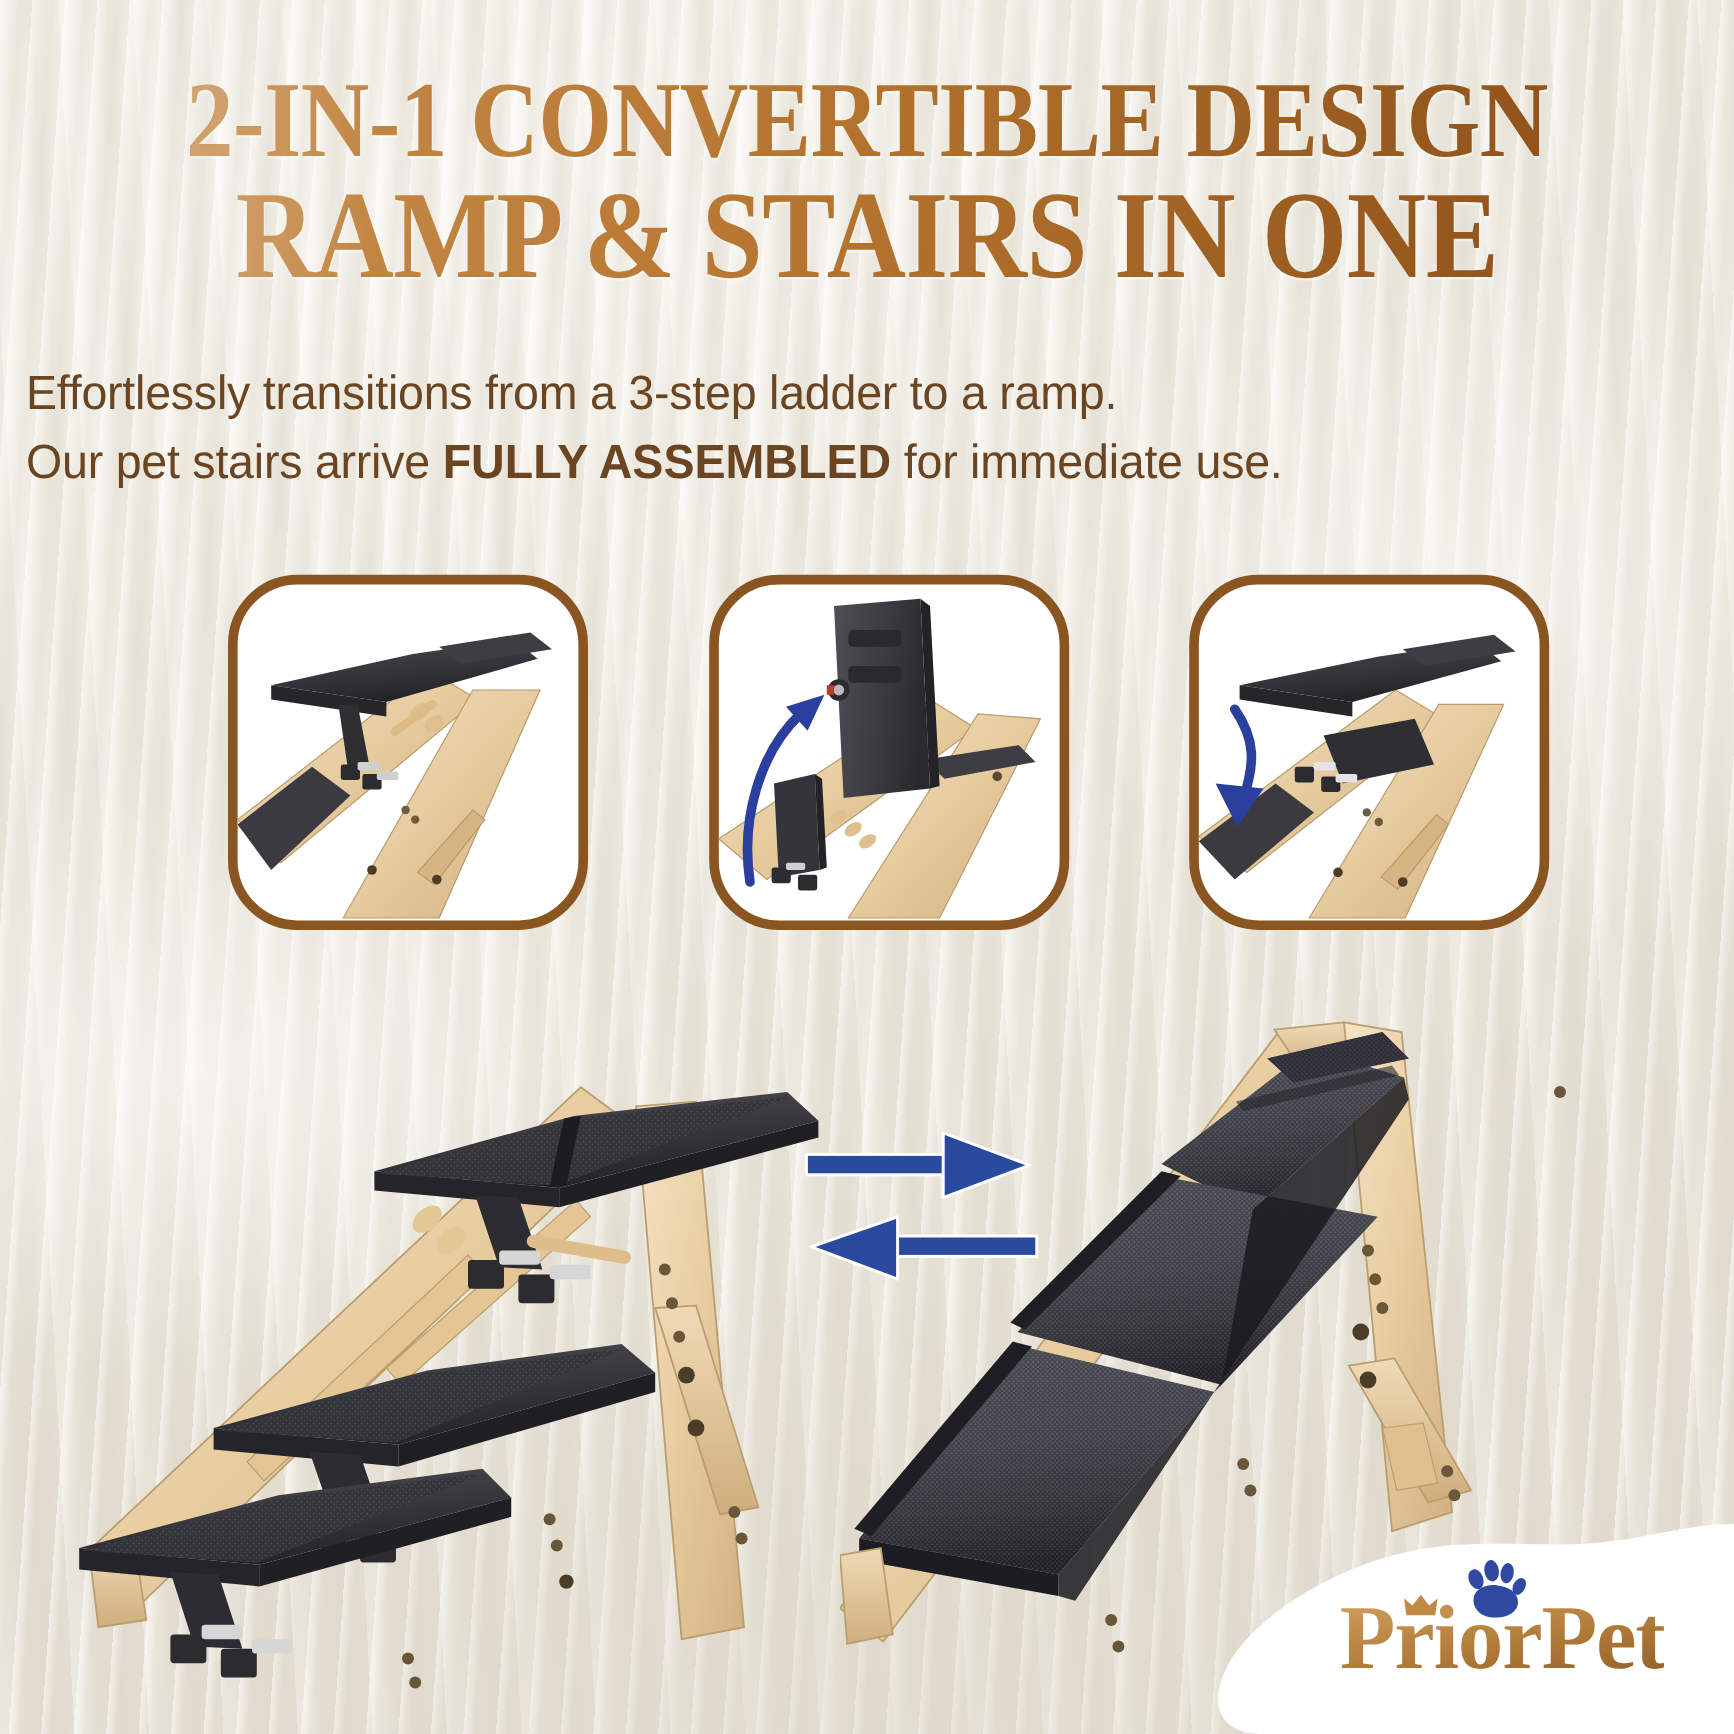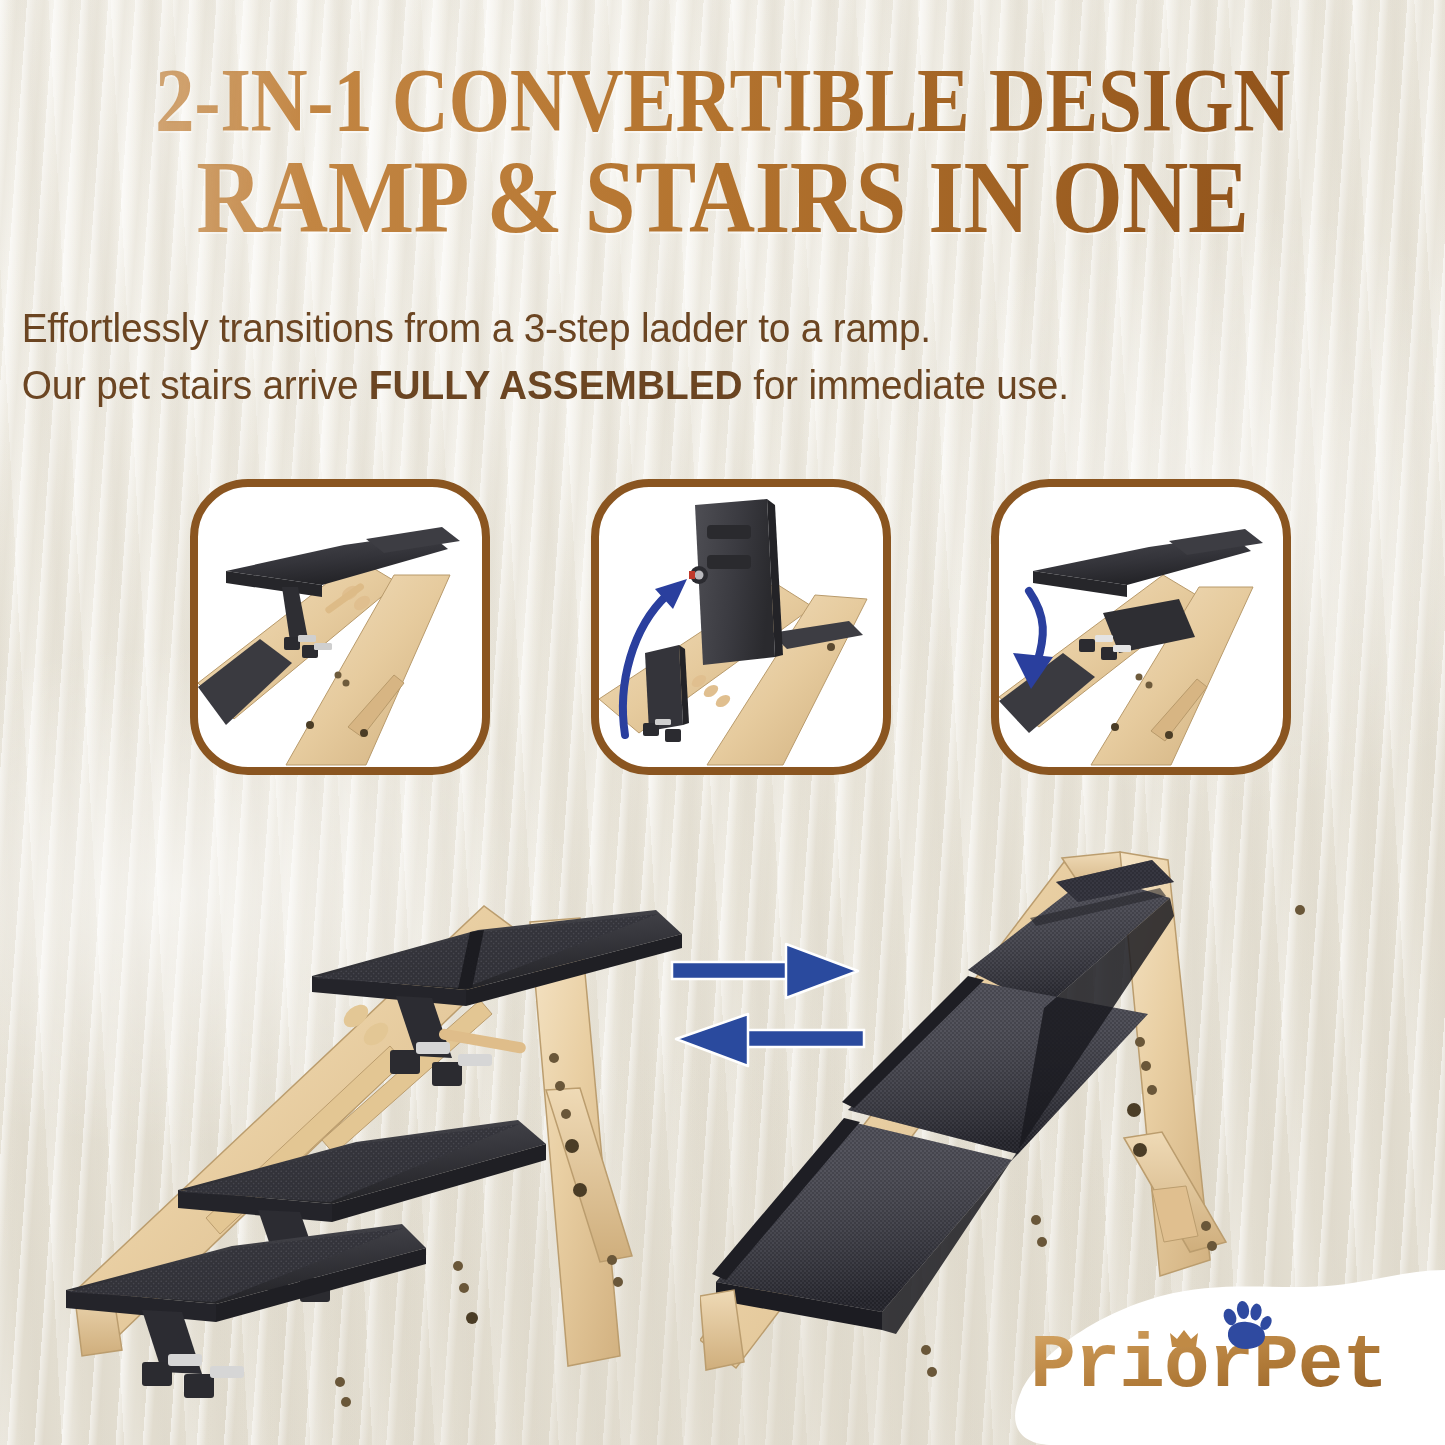--- a/index.html
+++ b/index.html
@@ -75,21 +75,21 @@
   #center-arrows { position:absolute; left:668px; top:938px; width:200px; height:140px; z-index:12; }
 
   
   #hero-left  { position:absolute; left:60px;  top:790px; width:690px; height:620px; z-index:8; }
   #hero-right { position:absolute; left:700px; top:790px; width:660px; height:630px; z-index:8; }
 
   
   #logo-blob { position:absolute; right:0; bottom:0; width:470px; height:175px; z-index:14; }
   #logo-text {
     position:absolute; right:58px; bottom:36px; z-index:16;
-    font-family:Liberation Mono, monospace;
+    font-family:Liberation Serif, serif;
     font-size:76px; font-weight:700; letter-spacing:-1px;
     background:linear-gradient(170deg,#d8ab6c 0%,#c5914e 25%,#b07a38 55%,#8e5a22 100%);
     -webkit-background-clip:text; background-clip:text;
     color:transparent; -webkit-text-fill-color:transparent;
     white-space:nowrap;
   }
   #logo-crown { position:absolute; right:246px; bottom:92px; z-index:17; }
   #logo-paw   { position:absolute; right:172px; bottom:90px; z-index:17; }
 </style>
 </head>

